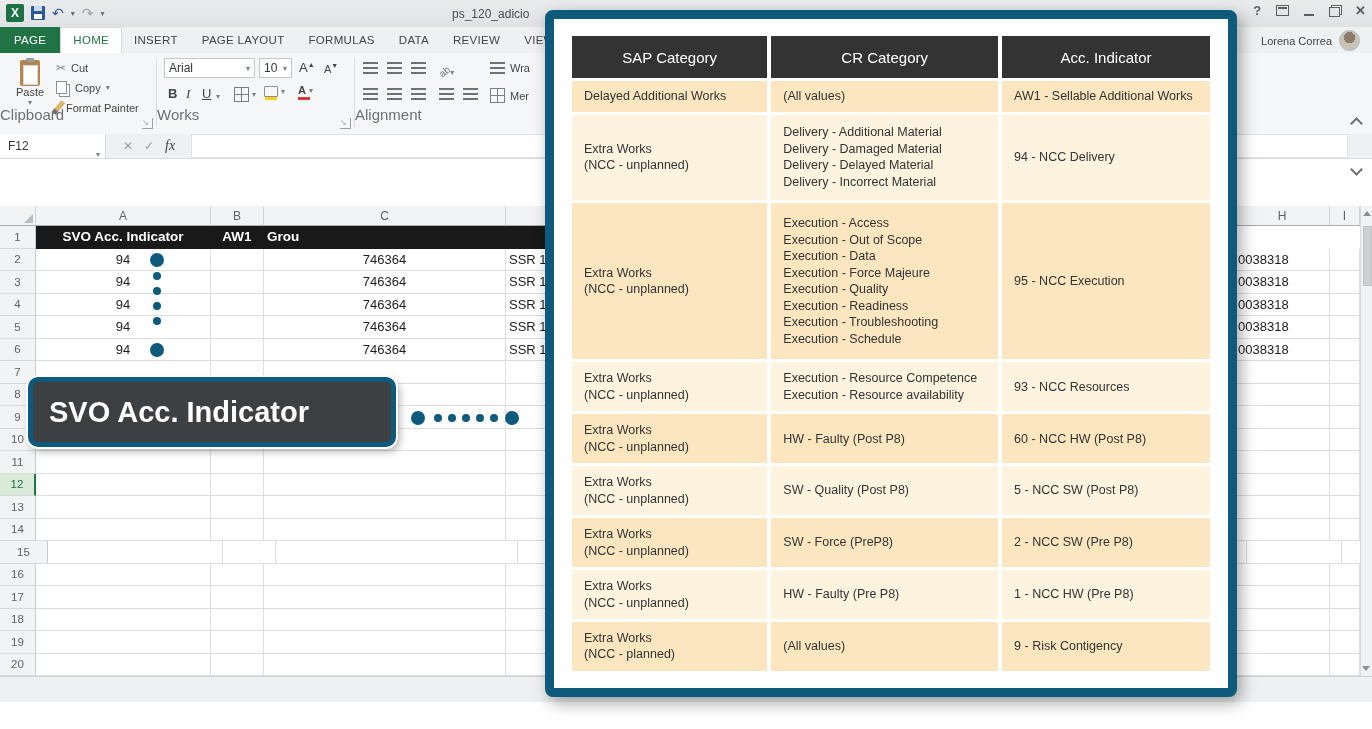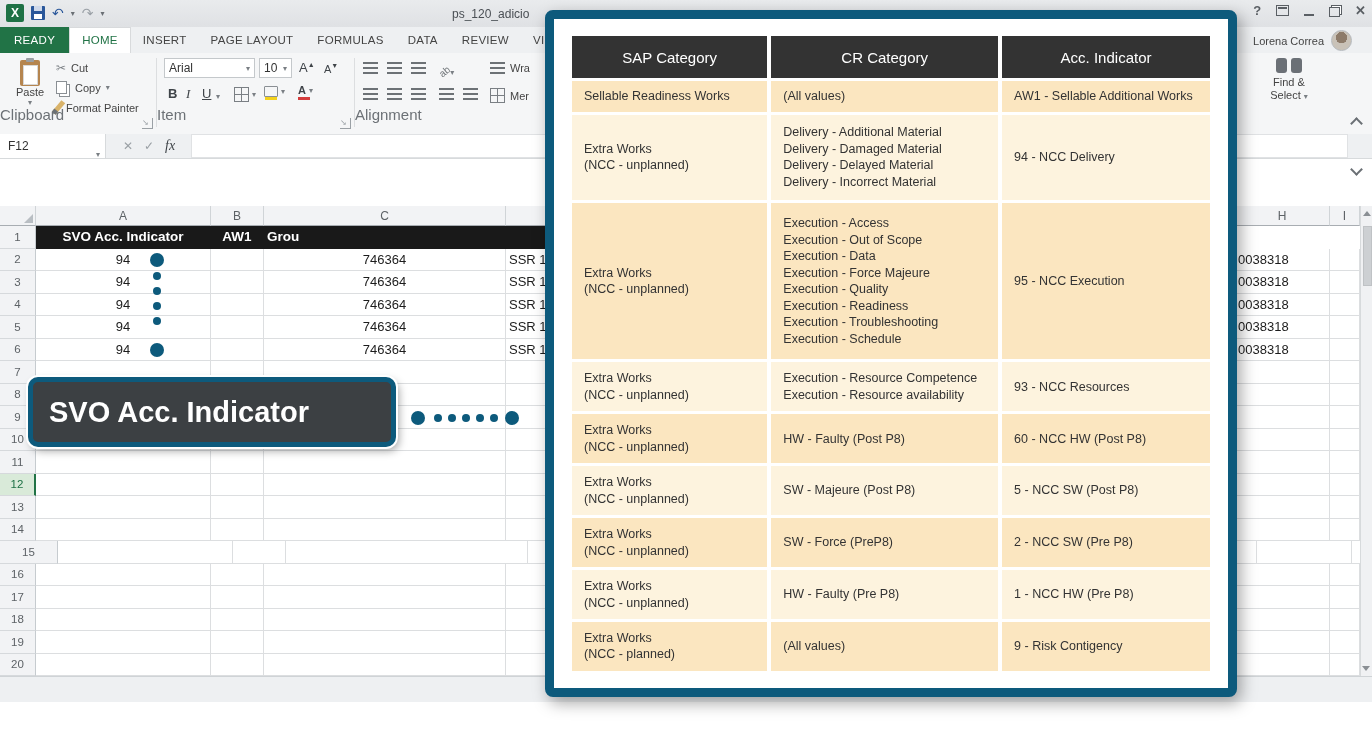--- a/index.html
+++ b/index.html
@@ -22,21 +22,21 @@
   .ribbonopt-glyph{width:11px;height:9px;border:1px solid #5a5f64;position:relative;}
   .ribbonopt-glyph:after{content:"";position:absolute;left:1px;top:1px;right:1px;height:2px;background:#5a5f64;}
   .min-glyph{width:10px;height:2px;background:#5a5f64;margin-top:9px;}
   .restore-glyph{width:9px;height:8px;border:1px solid #5a5f64;box-shadow:2px -2px 0 -1px #fff,2px -2px 0 0 #5a5f64;margin-top:3px;}
 
   
   #tabsrow{position:absolute;left:0;top:27px;width:1372px;height:26px;background:#eef0f2;display:flex;}
   .rtab{height:26px;line-height:26px;padding:0 12px;font-size:11.5px;letter-spacing:.3px;color:#444;white-space:nowrap;}
   .rtab.file{background:#217346;color:#fff;padding:0 14px;}
   .rtab.active{background:#fff;color:#217346;border:1px solid #d8dadc;border-bottom:none;line-height:24px;}
-  #user{position:absolute;right:20px;top:30px;display:flex;align-items:center;gap:7px;}
+  #user{position:absolute;right:12px;top:30px;display:flex;align-items:center;gap:7px;}
   #user .uname{font-size:11px;color:#444;}
   .avatar{width:19px;height:19px;border-radius:50%;border:1px solid #b5b9bd;background:radial-gradient(circle at 50% 35%,#8d7b6a 0 36%,#c9c2b8 37% 100%);}
 
   
   #ribbon{position:absolute;left:0;top:53px;width:1372px;height:81px;background:#f5f6f7;border-bottom:1px solid #d2d5d8;}
   .gsep{position:absolute;top:5px;bottom:7px;width:1px;background:#dcdee0;}
   .glabel{position:absolute;bottom:11px;font-size:15px;color:#6c7176;text-align:left;}
   .launcher{position:absolute;bottom:5px;width:10px;height:10px;border-right:1px solid #9aa0a5;border-bottom:1px solid #9aa0a5;font-size:8px;color:#9aa0a5;line-height:9px;text-align:left;}
   .rlabel{font-size:11px;color:#444;}
   .car{font-size:8px;color:#7a7f84;}
@@ -153,21 +153,21 @@
     <div id="wctrls">
       <span class="g">?</span>
       <span class="ribbonopt-glyph"></span>
       <span class="min-glyph"></span>
       <span class="restore-glyph"></span>
       <span class="g">✕</span>
     </div>
   </div>
 
   <div id="tabsrow">
-      <div class="rtab file">READY</div>
+      <div class="rtab file">PAGE</div>
       <div class="rtab active">HOME</div>
       <div class="rtab">INSERT</div>
       <div class="rtab">PAGE LAYOUT</div>
       <div class="rtab">FORMULAS</div>
       <div class="rtab">DATA</div>
       <div class="rtab">REVIEW</div>
       <div class="rtab">VIEW</div>
     </div>
   <div id="user">
     <span class="uname">Lorena Correa</span>
@@ -219,21 +219,21 @@
     <div class="fillwrap" style="left:264px;top:33px;">
       <span class="icon-fill">
           <span class="colorbar" style="background:#f3d11c;"></span>
         </span>
         <span class="car">▾</span>
     </div>
     <div class="fillwrap" style="left:298px;top:32px;">
       <span class="icon-fontcolor">A<span class="colorbar" style="background:#d43c3c;"></span></span>
         <span class="car">▾</span>
     </div>
-    <div class="glabel" style="left:157px;width:197px;">Item</div>
+    <div class="glabel" style="left:157px;width:197px;">Works</div>
     <div class="launcher" style="left:340px;">↘</div>
     <div class="gsep" style="left:354px;"></div>
 
     <div class="icon-lines" style="position:absolute;left:363px;top:9px;"></div>
     <div class="icon-lines" style="position:absolute;left:387px;top:9px;"></div>
     <div class="icon-lines" style="position:absolute;left:411px;top:9px;"></div>
     <div style="position:absolute;left:439px;top:8px;"><span class="ab-rot">ab</span><span class="car">▾</span></div>
     <div class="small-item" style="left:490px;top:9px;">
       <span class="icon-lines"></span>
       <span class="rlabel">Wra</span>
@@ -242,25 +242,20 @@
     <div class="icon-lines" style="position:absolute;left:387px;top:35px;"></div>
     <div class="icon-lines" style="position:absolute;left:411px;top:35px;"></div>
     <div class="icon-lines" style="position:absolute;left:439px;top:35px;"></div>
     <div class="icon-lines" style="position:absolute;left:463px;top:35px;"></div>
     <div class="small-item" style="left:490px;top:35px;">
       <span class="icon-grid"></span>
       <span class="rlabel">Mer</span>
     </div>
     <div class="glabel" style="left:355px;width:270px;">Alignment</div>
 
-    <div id="find-select">
-      <div class="binoc"></div>
-      <span class="rlabel">Find &amp;</span>
-      <span class="rlabel"><span>Select</span> <span class="car">▾</span></span>
-    </div>
     <div class="chev-up" style="position:absolute;left:1352px;top:66px;"></div>
   </div>
 
   <div id="formulabar">
     <div id="namebox">
       <span>F12</span>
       <span class="car">▾</span>
     </div>
     <div id="fbtns">
       <span class="fx-cancel">✕</span>
@@ -449,21 +444,21 @@
           <div class="gcell" style="width: 53px; text-align: center;"></div>
           <div class="gcell" style="width: 242px; text-align: center;"></div>
           <div class="gcell left" style="width: 250px; text-align: left;"></div>
           <div class="gcell" style="width: 200px; text-align: center;"></div>
           <div class="gcell" style="width: 150px; text-align: center;"></div>
           <div class="gcell" style="width: 129px; text-align: center;"></div>
           <div class="gcell left" style="width: 95px; text-align: left;"></div>
           <div class="gcell" style="width: 30px; text-align: center;"></div>
         </div>
         <div class="grow">
-          <div class="rowh" style="width: 58px;">15</div>
+          <div class="rowh" style="width: 48px;">15</div>
           <div class="gcell" style="width: 175px; text-align: center;"></div>
           <div class="gcell" style="width: 53px; text-align: center;"></div>
           <div class="gcell" style="width: 242px; text-align: center;"></div>
           <div class="gcell left" style="width: 250px; text-align: left;"></div>
           <div class="gcell" style="width: 200px; text-align: center;"></div>
           <div class="gcell" style="width: 150px; text-align: center;"></div>
           <div class="gcell" style="width: 129px; text-align: center;"></div>
           <div class="gcell left" style="width: 95px; text-align: left;"></div>
           <div class="gcell" style="width: 30px; text-align: center;"></div>
         </div>
@@ -560,21 +555,21 @@
         </colgroup>
       <thead>
           <tr>
             <th>SAP Category</th>
             <th>CR Category</th>
             <th>Acc. Indicator</th>
           </tr>
         </thead>
       <tbody>
           <tr class="dark">
-            <td>Sellable Readiness Works</td>
+            <td>Delayed Additional Works</td>
             <td>(All values)</td>
             <td>AW1 - Sellable Additional Works</td>
           </tr>
           <tr class="light">
             <td>Extra Works
 (NCC - unplanned)</td>
             <td>Delivery - Additional Material
 Delivery - Damaged Material
 Delivery - Delayed Material
 Delivery - Incorrect Material</td>
@@ -602,21 +597,21 @@
           </tr>
           <tr class="dark">
             <td>Extra Works
 (NCC - unplanned)</td>
             <td>HW - Faulty (Post P8)</td>
             <td>60 - NCC HW (Post P8)</td>
           </tr>
           <tr class="light">
             <td>Extra Works
 (NCC - unplanned)</td>
-            <td>SW - Majeure (Post P8)</td>
+            <td>SW - Quality (Post P8)</td>
             <td>5 - NCC SW (Post P8)</td>
           </tr>
           <tr class="dark">
             <td>Extra Works
 (NCC - unplanned)</td>
             <td>SW - Force (PreP8)</td>
             <td>2 - NCC SW (Pre P8)</td>
           </tr>
           <tr class="light">
             <td>Extra Works

